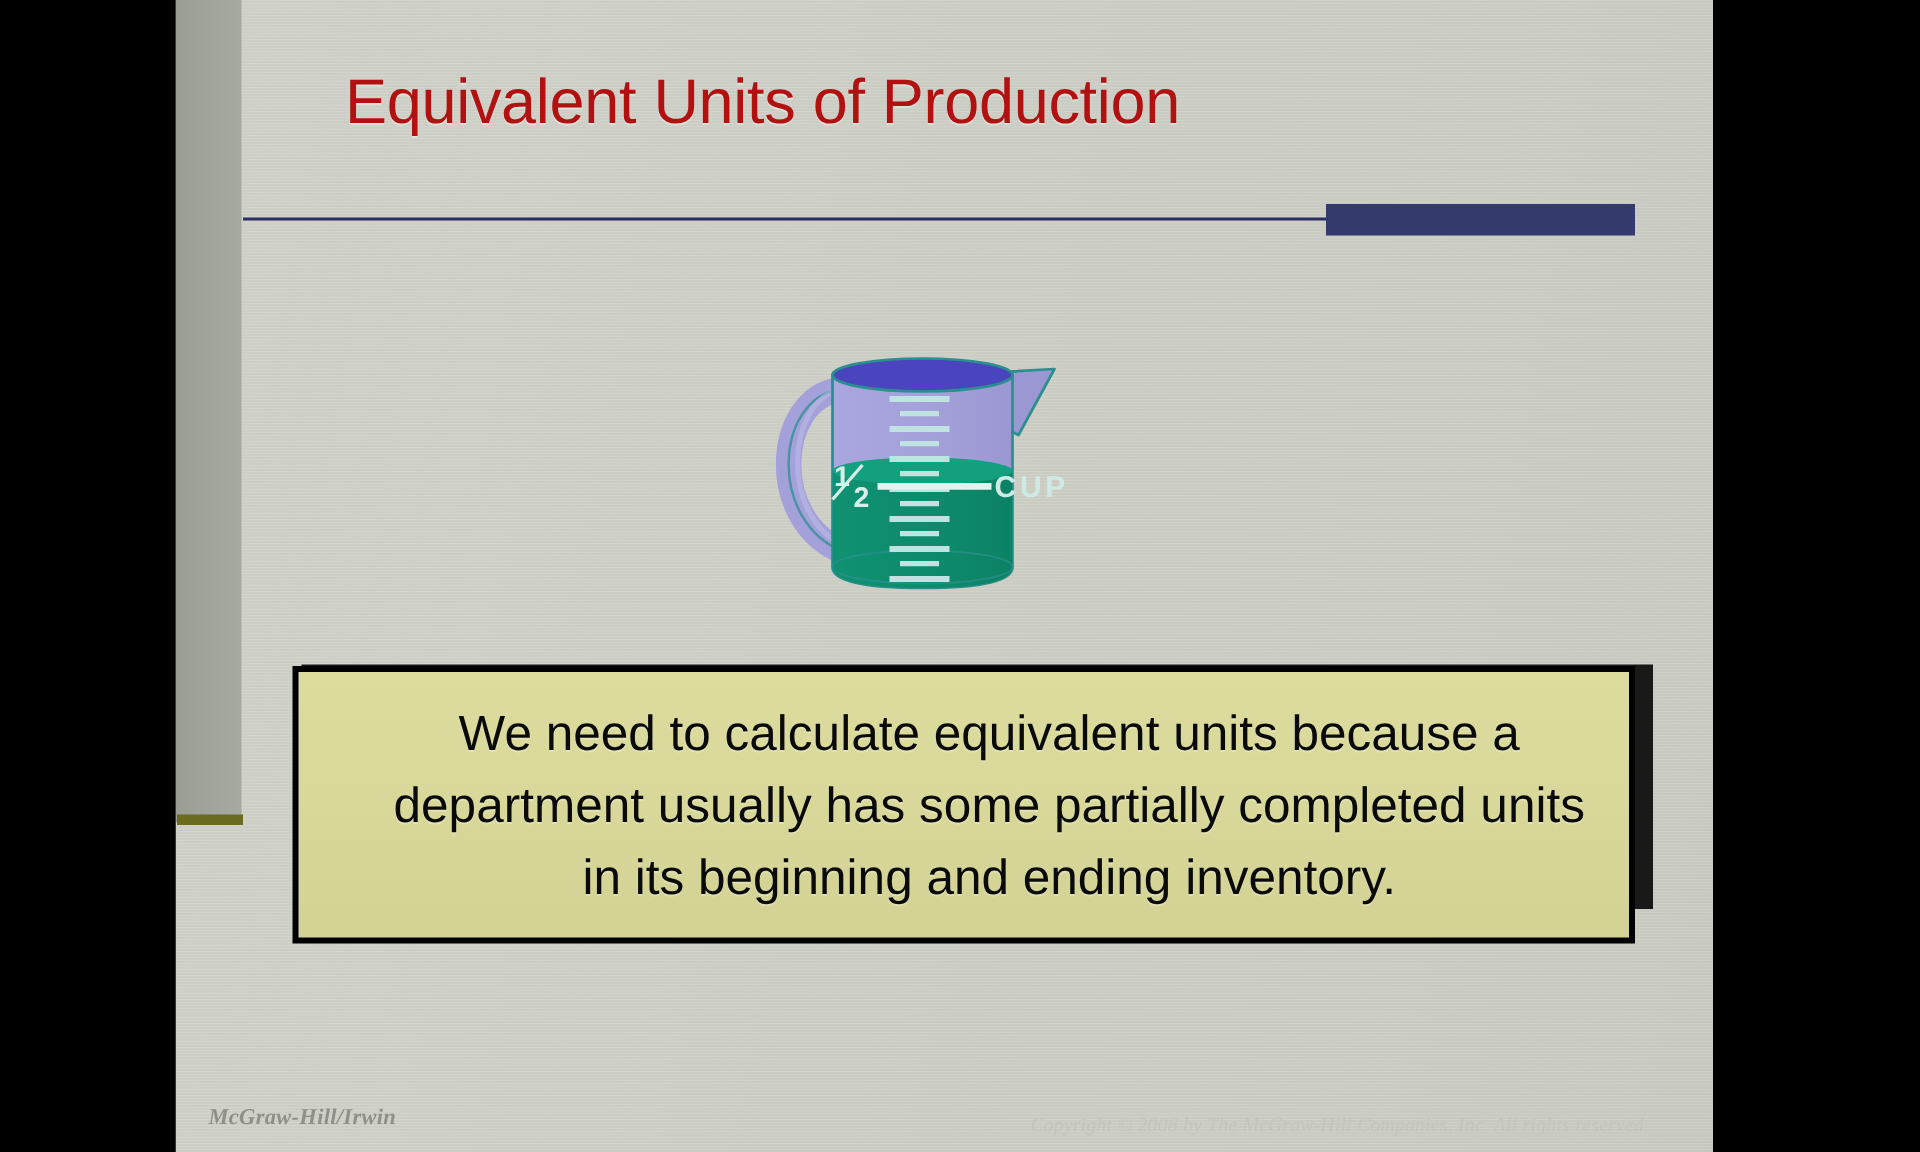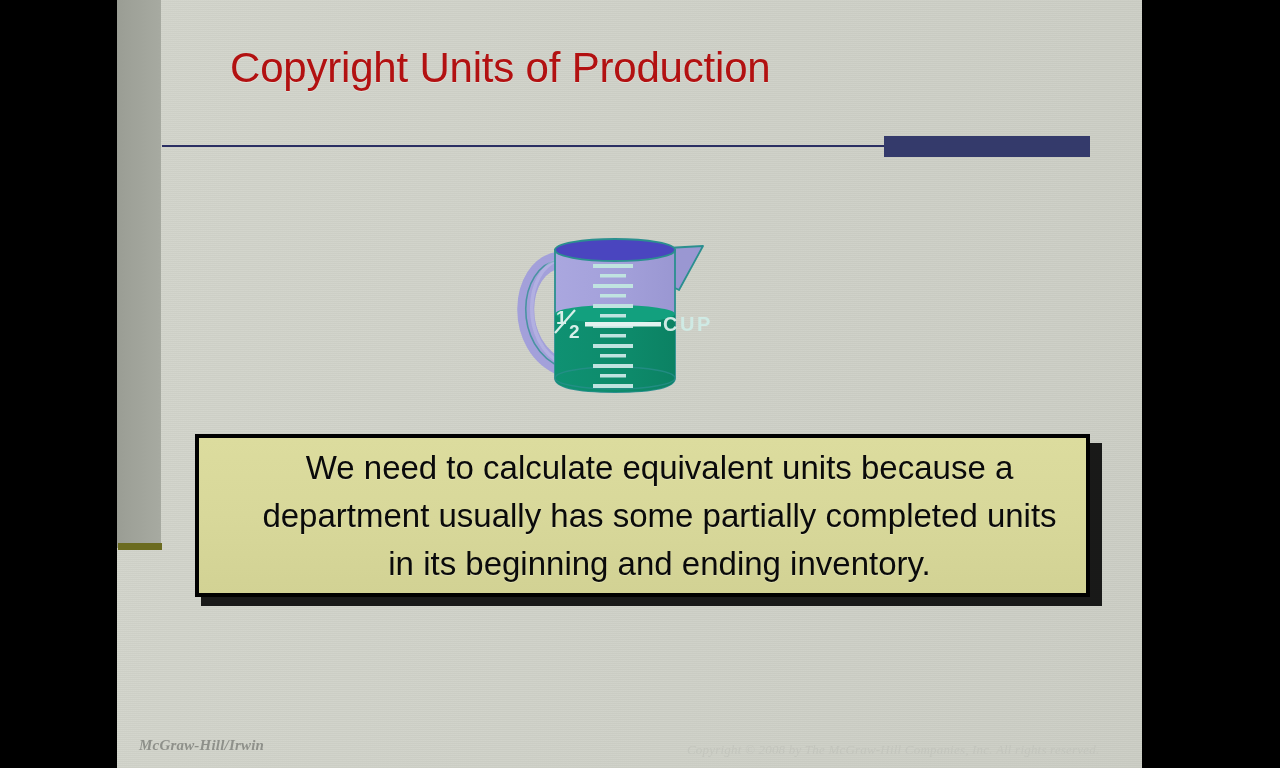--- a/index.html
+++ b/index.html
@@ -110,23 +110,23 @@
     position: absolute;
     left: 84px;
     top: 443px;
     width: 901px;
     height: 163px;
     background: rgba(0,0,0,0.88);
   }
   #callout {
     position: absolute;
     left: 78px;
-    top: 434px;
+    top: 444px;
     width: 895px;
-    height: 163px;
+    height: 185px;
     box-sizing: border-box;
     border: 4px solid #000000;
     background: linear-gradient(180deg, #dcdc9e 0%, #d8d89a 50%, #d2d294 100%);
     display: flex;
     align-items: center;
     justify-content: center;
     padding-left: 34px;
   }
   #callout-text {
     font-size: 33px;
@@ -176,21 +176,21 @@
 
 <div id="stage">
 
   <div id="slide">
 
     <div id="slide-texture"></div>
 
     <div id="left-band"></div>
     <div id="left-band-accent"></div>
 
-    <div id="title">Copyright Units of Production</div>
+    <div id="title">Equivalent Units of Production</div>
 
     <div id="title-rule"></div>
     <div id="title-block"></div>
 
     <div id="cup-figure">
       <svg width="220" height="178" viewBox="0 0 220 178">
         <defs>
           <linearGradient id="bodyGrad" x1="0" y1="0" x2="1" y2="0">
             <stop offset="0%" stop-color="#aaa7df"></stop>
             <stop offset="55%" stop-color="#a3a0da"></stop>

